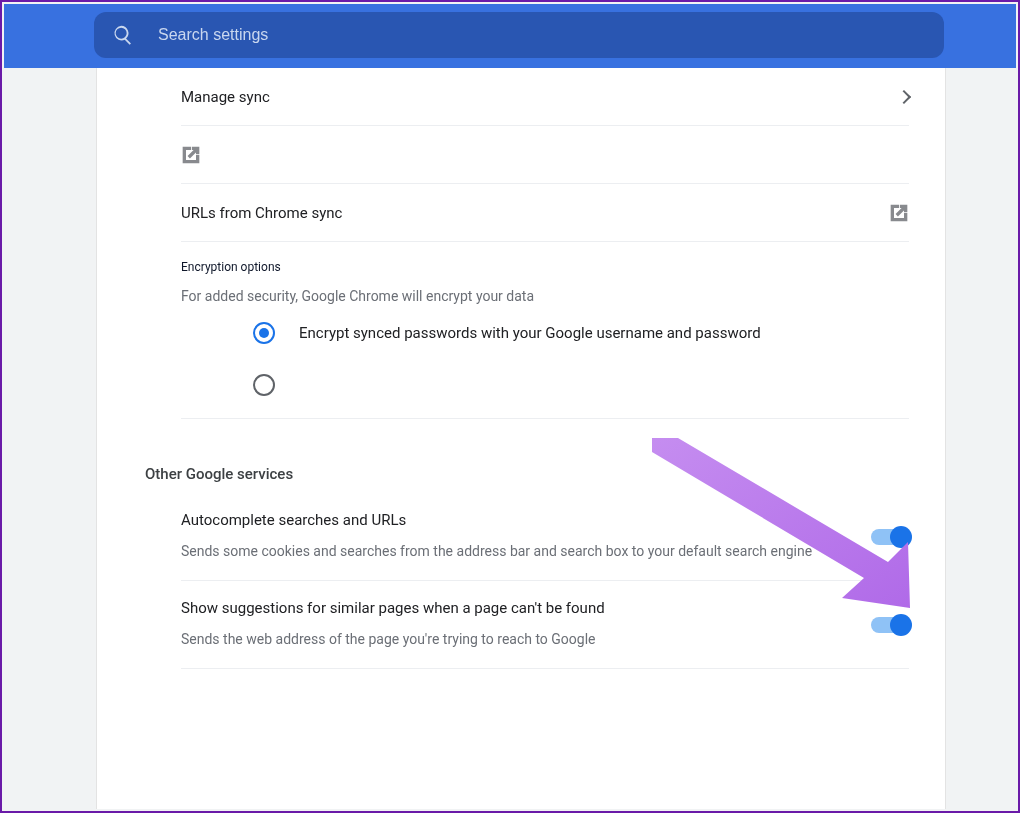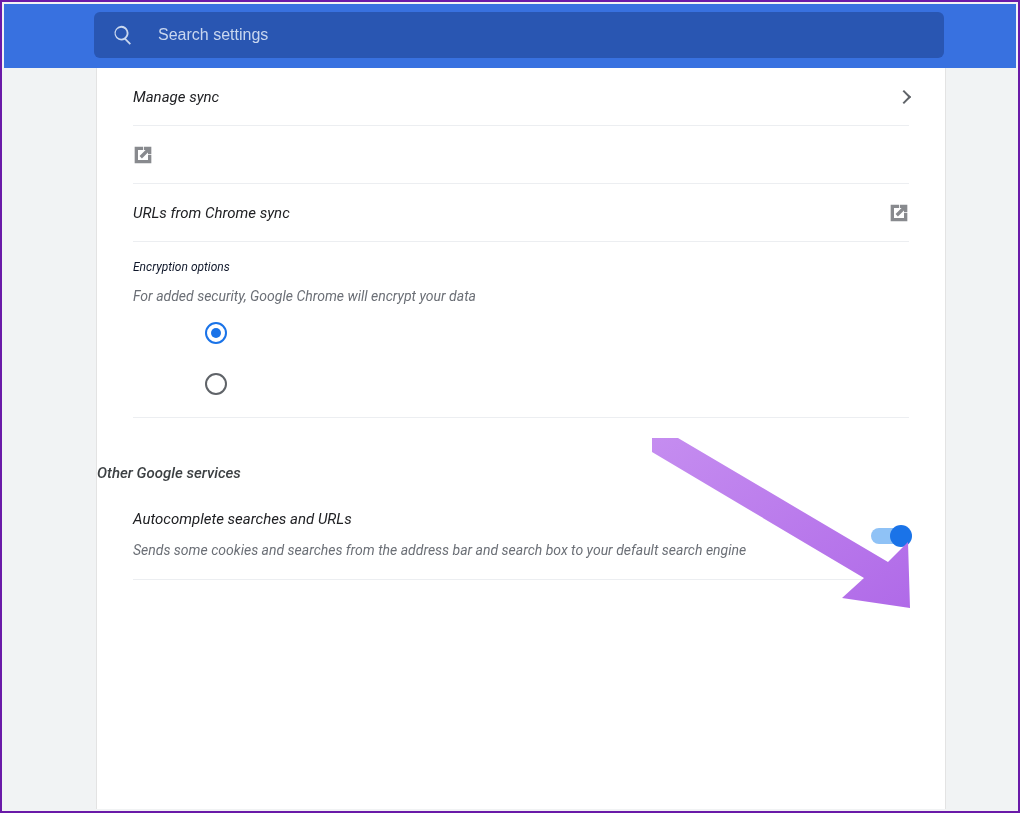--- a/index.html
+++ b/index.html
@@ -6,37 +6,37 @@
   html, body { width: 1020px; height: 813px; overflow: hidden; font-family: Roboto, "Segoe UI", Arial, sans-serif; }
   body { background: #f1f3f4; border: 2px solid #6a1aa8; position: relative; }
 
   
   .header {
     position: absolute; left: 2px; right: 2px; top: 2px; height: 64px;
     background: #3871e0;
   }
   .search-bar {
     position: absolute; left: 90px; right: 72px; top: 8px; height: 46px;
-    background: #2956b2; border-radius: 6px; display: flex; align-items: center;
+    background: #2956b2; border-radius: 12px; display: flex; align-items: center;
     padding: 0 18px; color: #c9d7ef;
   }
   .search-bar .icon { width: 22px; height: 22px; fill: #c9d7ef; margin-right: 24px; }
   .search-bar input {
     background: transparent; border: none; outline: none; color: #fff;
     font-size: 16px; flex: 1;
   }
   .search-bar input::placeholder { color: #c9d7ef; }
 
   
   .card {
     position: absolute; left: 94px; top: 66px; right: 72px; bottom: 2px;
     background: #ffffff; border-left: 1px solid #e3e3e3; border-right: 1px solid #e3e3e3;
     overflow: hidden;
   }
-  .inner { padding: 0 36px 0 36px; font-style: italic; }
+  .inner { padding: 0 36px 0 84px; }
 
   .row {
     display: flex; align-items: center; justify-content: space-between;
     min-height: 58px; padding: 18px 0; border-bottom: 1px solid #eceef1;
     font-size: 15px; color: #202124;
   }
   .row.noborder { border-bottom: none; }
   .row .label { flex: 1; padding-right: 16px; }
   .sub { color: #6b6f76; font-size: 14px; margin-top: 12px; line-height: 1.5; }
 
@@ -105,39 +105,49 @@
           <path d="M14 3h7v7h-2V6.4l-8.3 8.3-1.4-1.4L17.6 5H14V3z"></path>
         </svg>
     </div>
 
     <div class="enc-block">
       <div style="font-size:12px;color:#0f172a;">Encryption options</div>
       <div class="sub">For added security, Google Chrome will encrypt your data</div>
 
       <div class="radio-row">
         <div class="radio checked"></div>
+        <div class="radio-label">Encrypt synced passwords with your Google username and password</div>
       </div>
 
       <div class="radio-row">
         <div class="radio"></div>
       </div>
     </div>
 
     <div class="section-h">Other Google services</div>
 
     <div class="row">
       <div class="label">
         <div>Autocomplete searches and URLs</div>
         <div class="sub">Sends some cookies and searches from the address bar and search box to your default search engine</div>
       </div>
       <div class="toggle">
           <div class="knob"></div>
         </div>
     </div>
 
+    <div class="row">
+      <div class="label">
+        <div>Show suggestions for similar pages when a page can't be found</div>
+        <div class="sub">Sends the web address of the page you're trying to reach to Google</div>
+      </div>
+      <div class="toggle">
+          <div class="knob"></div>
+        </div>
+    </div>
 
 
   </div>
 </div>
 
 <svg class="arrow" viewBox="0 0 280 180">
   <defs>
     <linearGradient id="g" x1="0" y1="0" x2="1" y2="1">
       <stop offset="0" stop-color="#c58df0"></stop>
         <stop offset="1" stop-color="#b06ae8"></stop>

